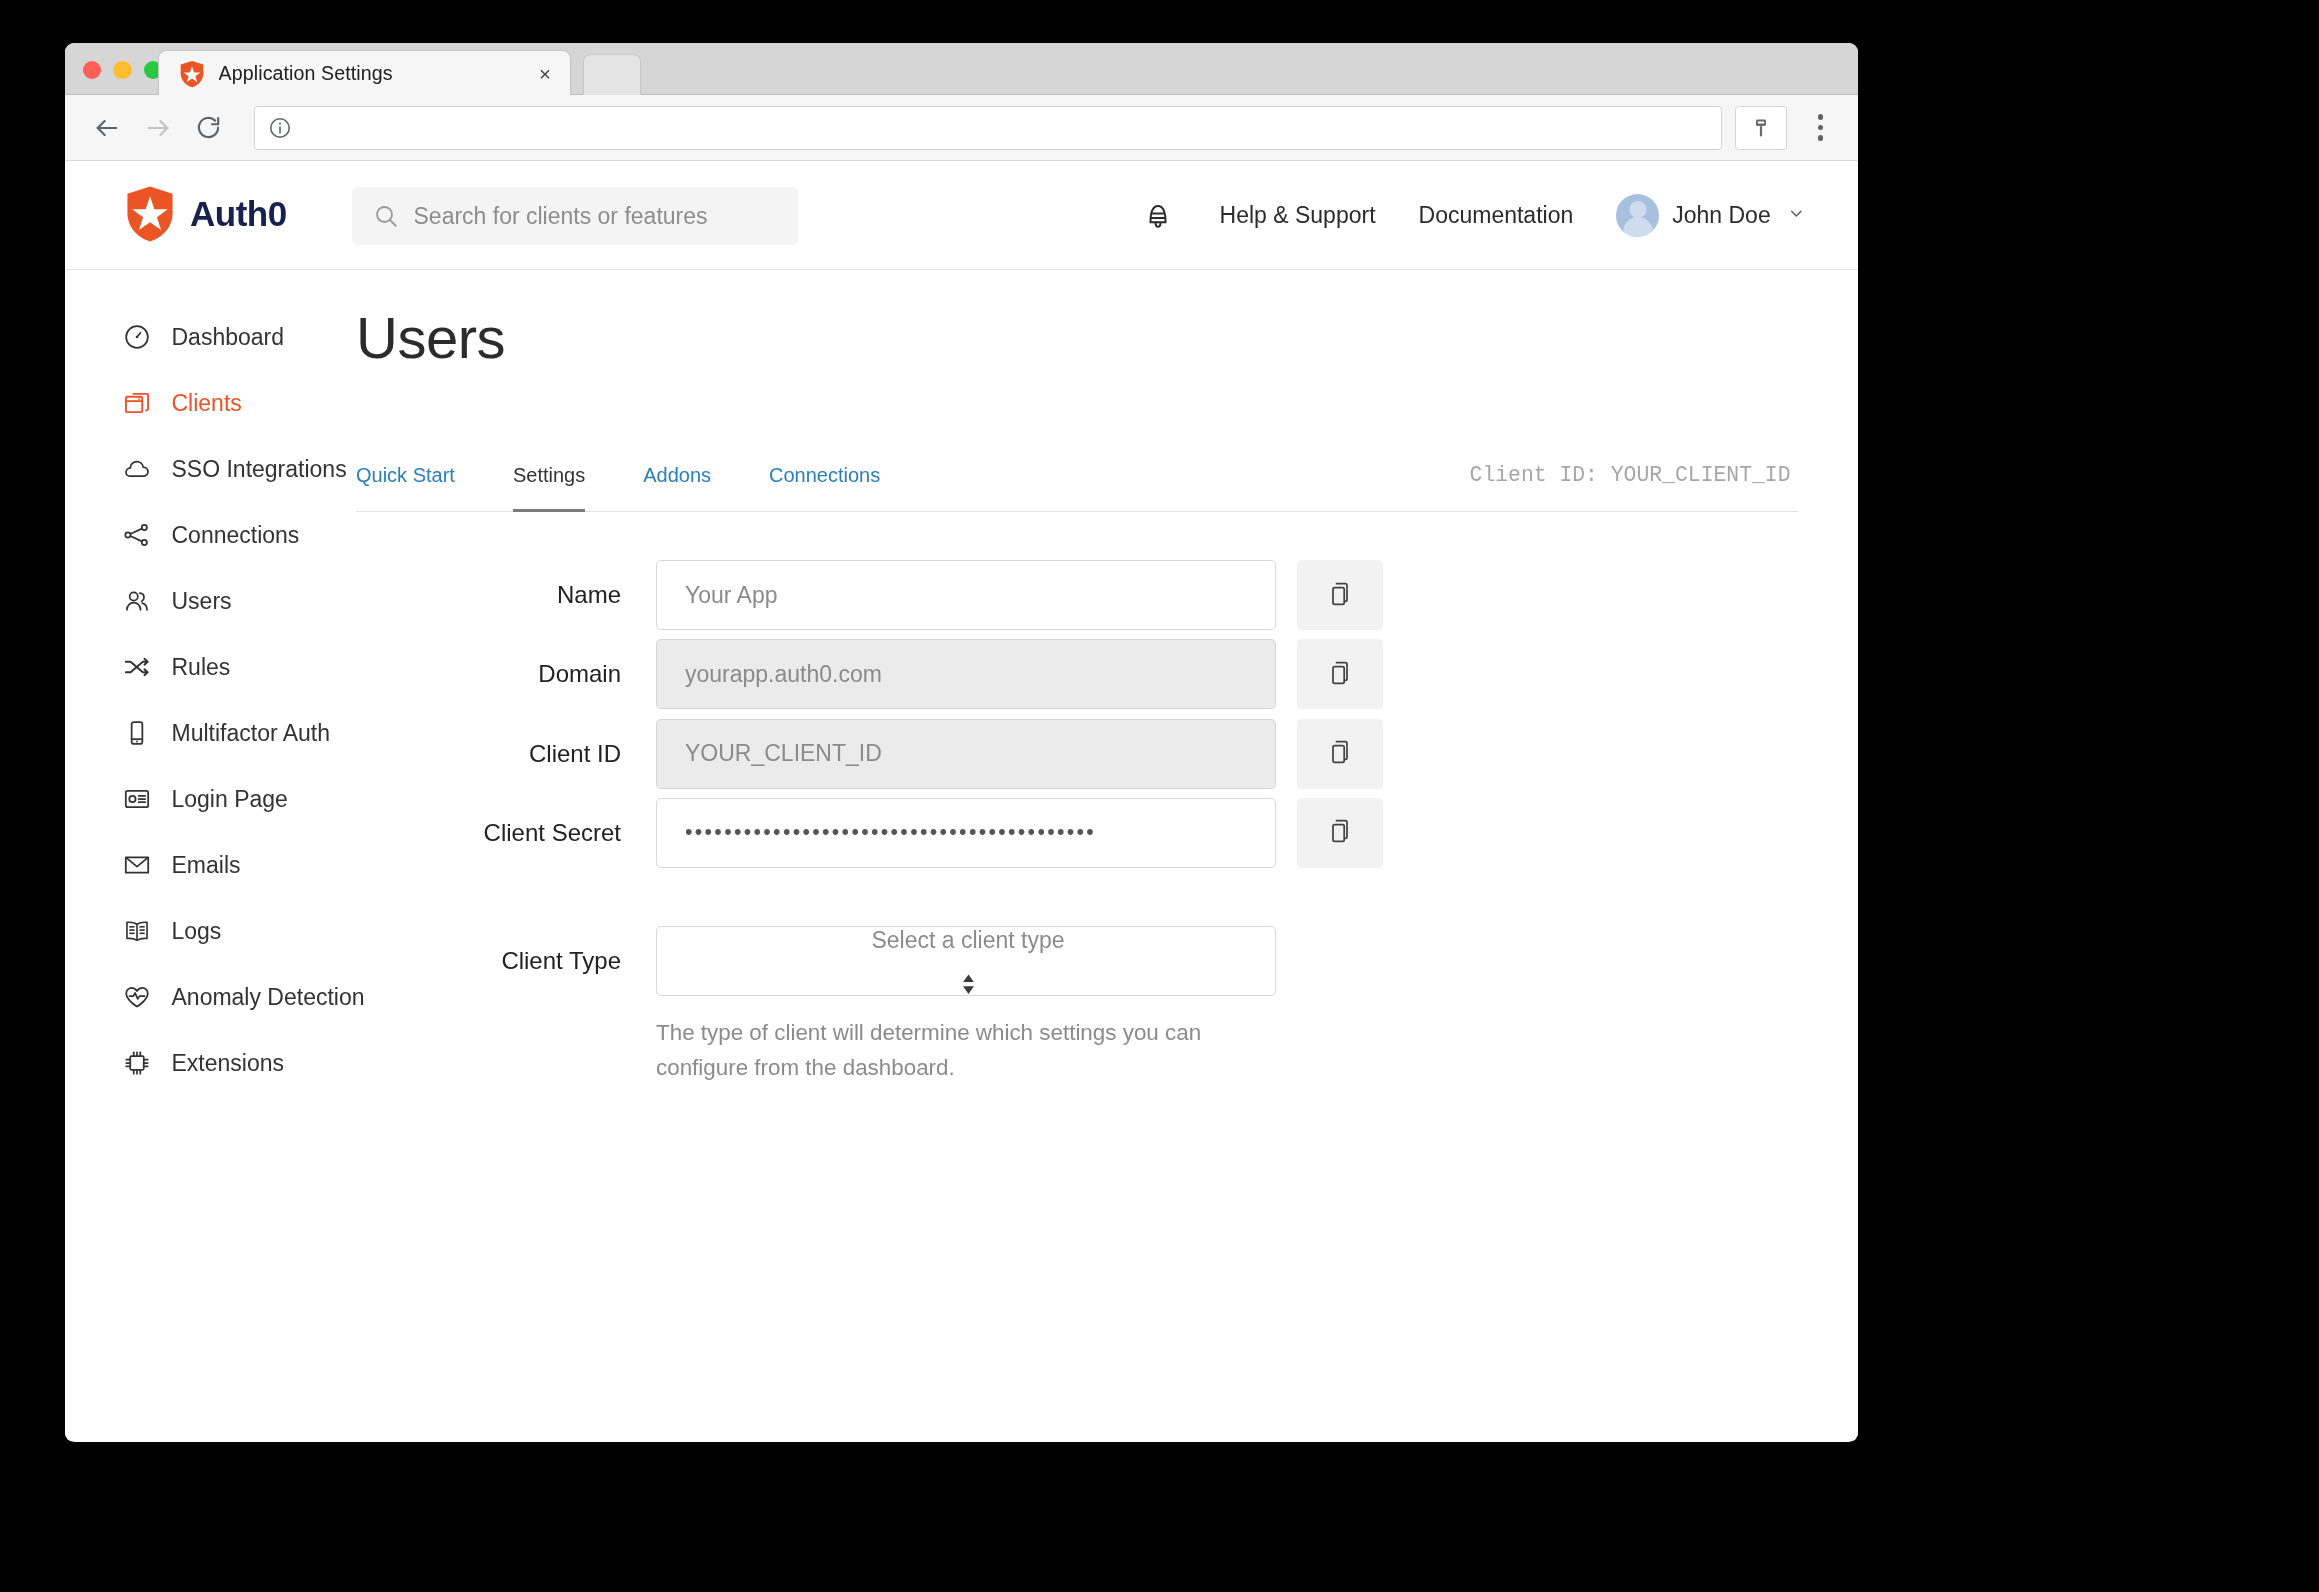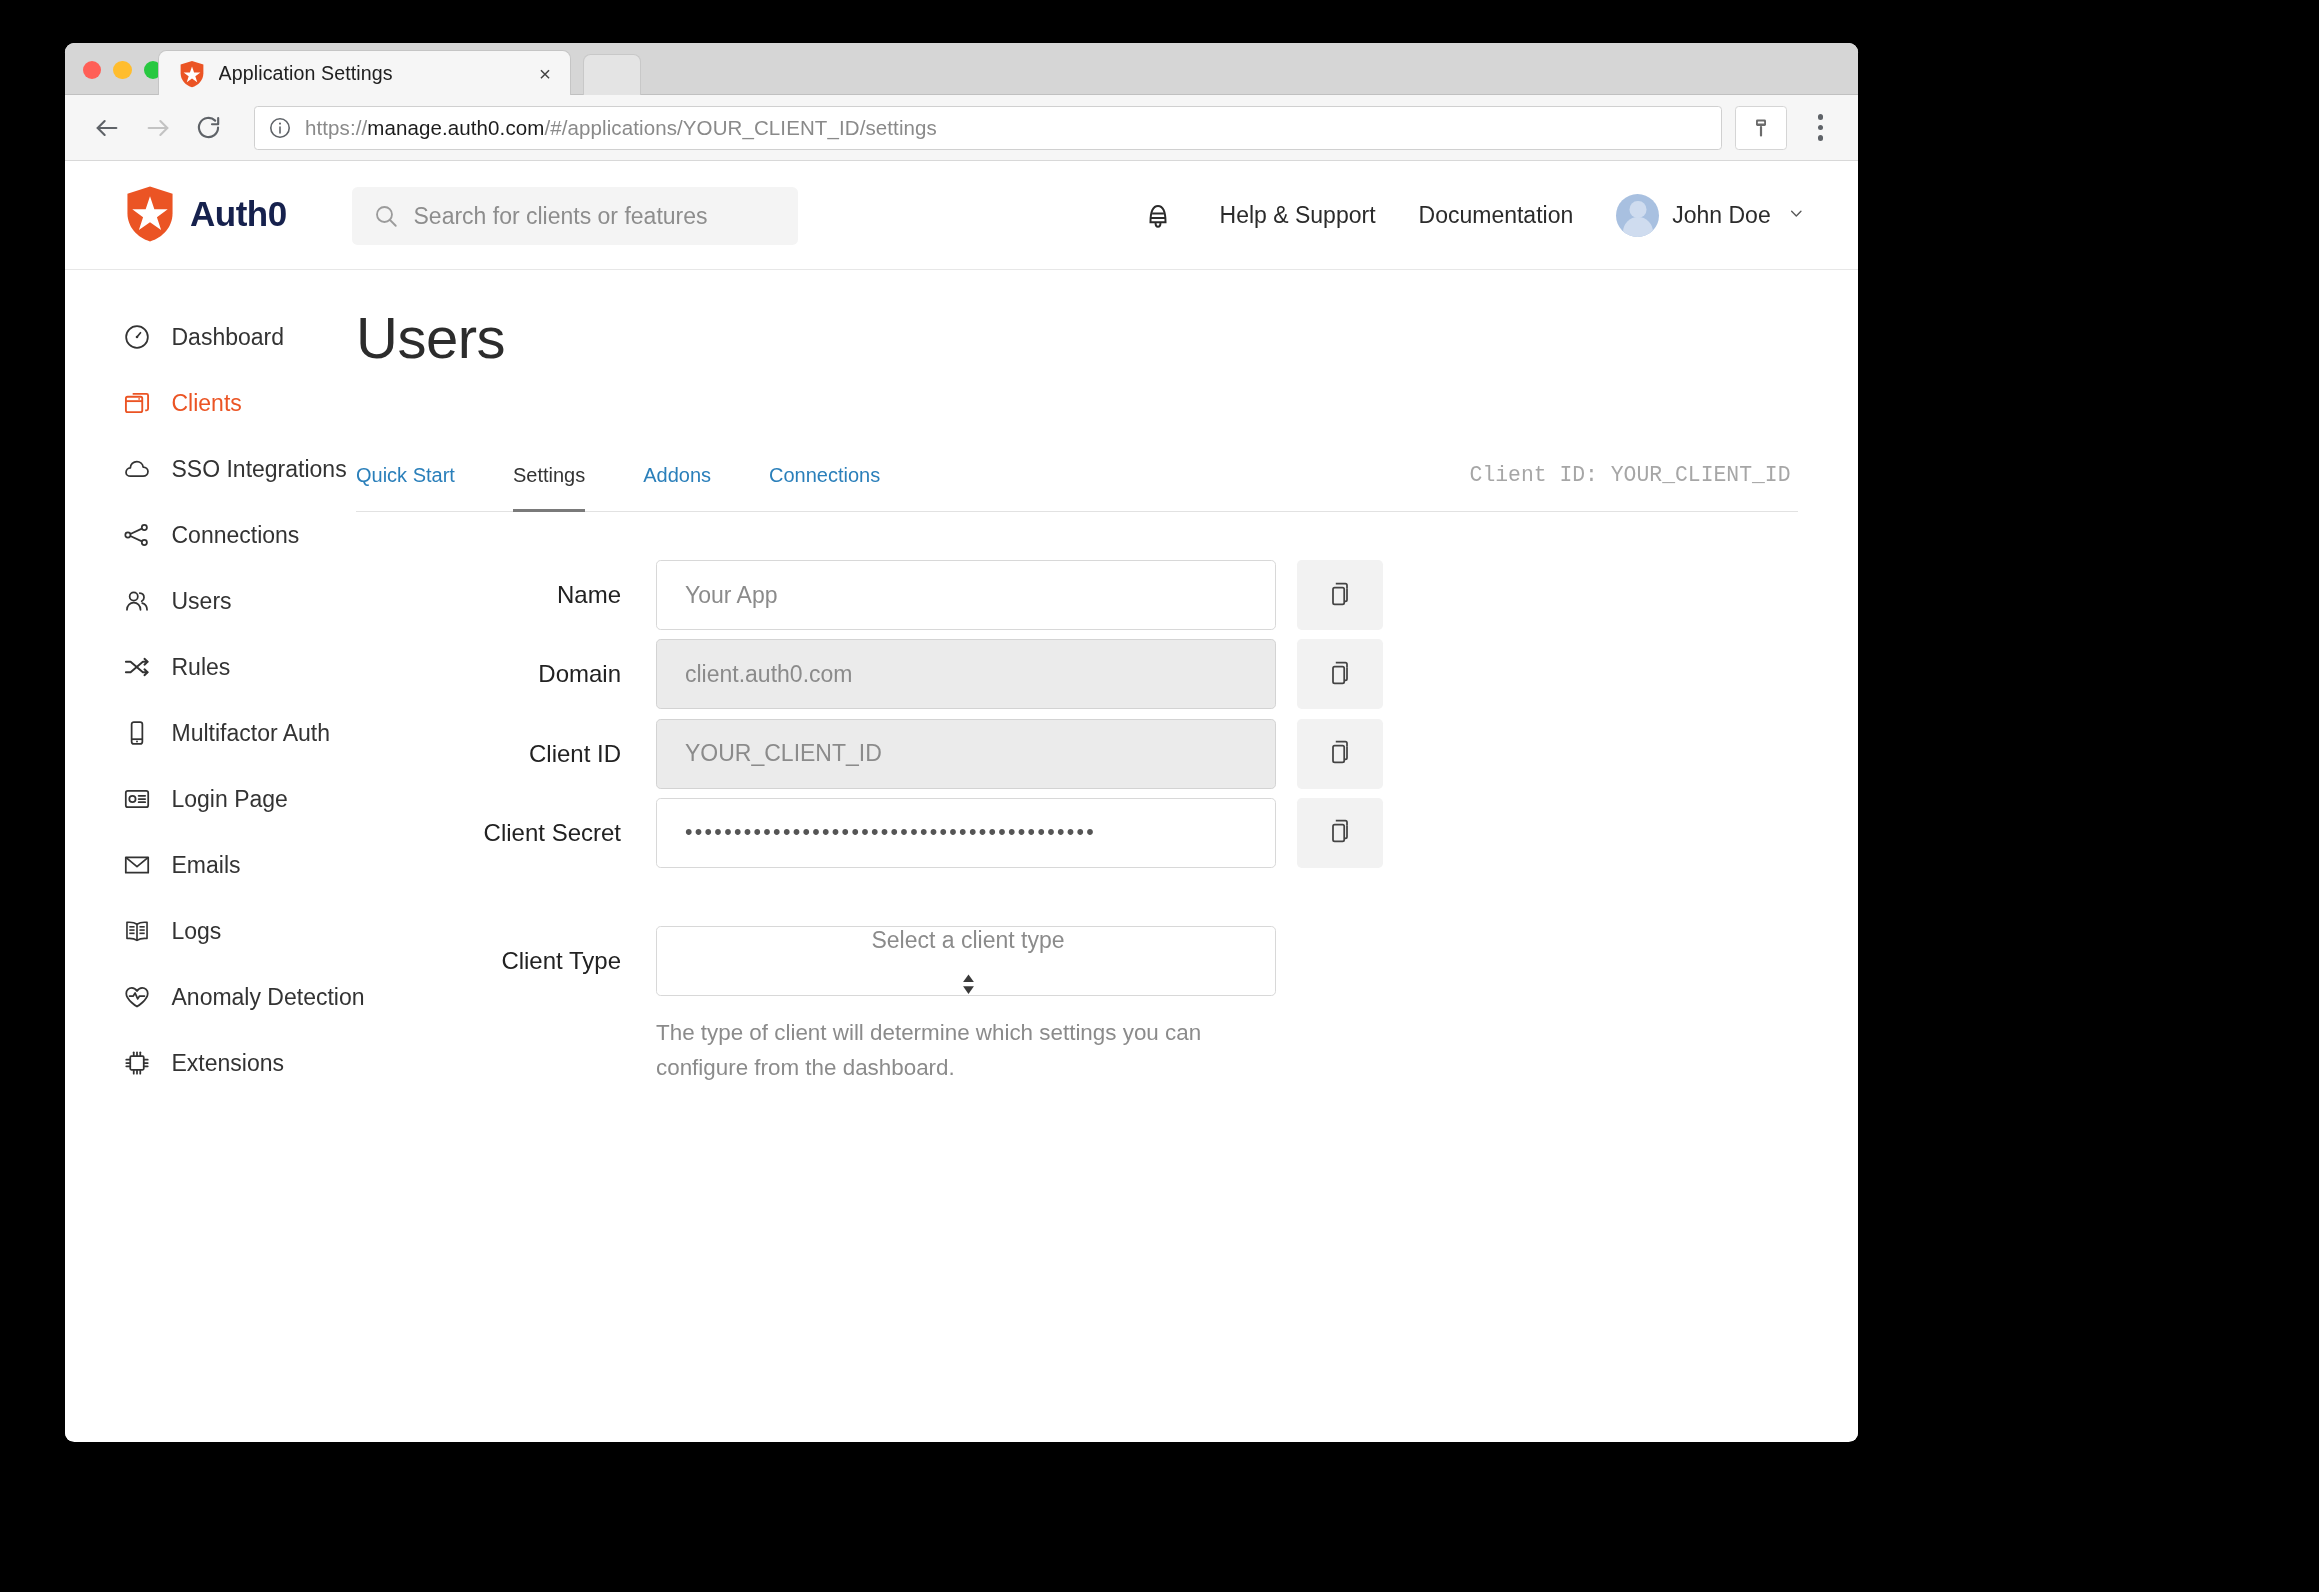--- a/index.html
+++ b/index.html
@@ -282,21 +282,20 @@
     </span>
 
     <div class="omnibox">
       <span class="info-icon">
         <svg viewBox="0 0 24 24" width="24" height="24" fill="none" stroke="currentColor" stroke-width="1.6">
           <circle cx="12" cy="12" r="9.2"></circle>
             <line x1="12" y1="11" x2="12" y2="17" stroke-linecap="round"></line>
             <circle cx="12" cy="7.6" r="1.05" fill="currentColor" stroke="none"></circle>
         </svg>
       </span>
-      <span class="url"><span>https://</span><span class="host">manage.auth0.com</span><span>/#/applications/YOUR_CLIENT_ID/settings</span></span>
     </div>
 
     <span class="key-btn">
       <svg viewBox="0 0 24 24" width="24" height="24" fill="#6b6b6b">
         <rect x="7" y="3.5" width="10" height="6.5" rx="1.4"></rect>
         <rect x="8.8" y="5.6" width="6.4" height="1.9" rx=".6" fill="#fff"></rect>
         <rect x="10.9" y="10" width="2.2" height="10.6" rx="1"></rect>
       </svg>
     </span>
     <span class="kebab">
@@ -535,21 +534,21 @@
                 <rect x="6" y="6.6" width="9.6" height="14.2" rx="1.4"></rect>
                 <path d="M15.6 18.4 H16.6 A1.4 1.4 0 0 0 18 17 V7"></path>
               </svg>
             </span>
           </div>
         </div>
 
         <div class="frow">
           <div class="flabel">Domain</div>
           <div class="fieldcol">
-            <div class="field readonly">client.auth0.com</div>
+            <div class="field readonly">yourapp.auth0.com</div>
           </div>
           <div class="copybtn">
             <span>
               <svg viewBox="0 0 24 24" width="28" height="28" fill="none" stroke="currentColor" stroke-width="1.5" stroke-linejoin="round">
                 <path d="M8.4 3.2 H16.6 A1.4 1.4 0 0 1 18 4.6 V7"></path>
                 <rect x="6" y="6.6" width="9.6" height="14.2" rx="1.4"></rect>
                 <path d="M15.6 18.4 H16.6 A1.4 1.4 0 0 0 18 17 V7"></path>
               </svg>
             </span>
           </div>

